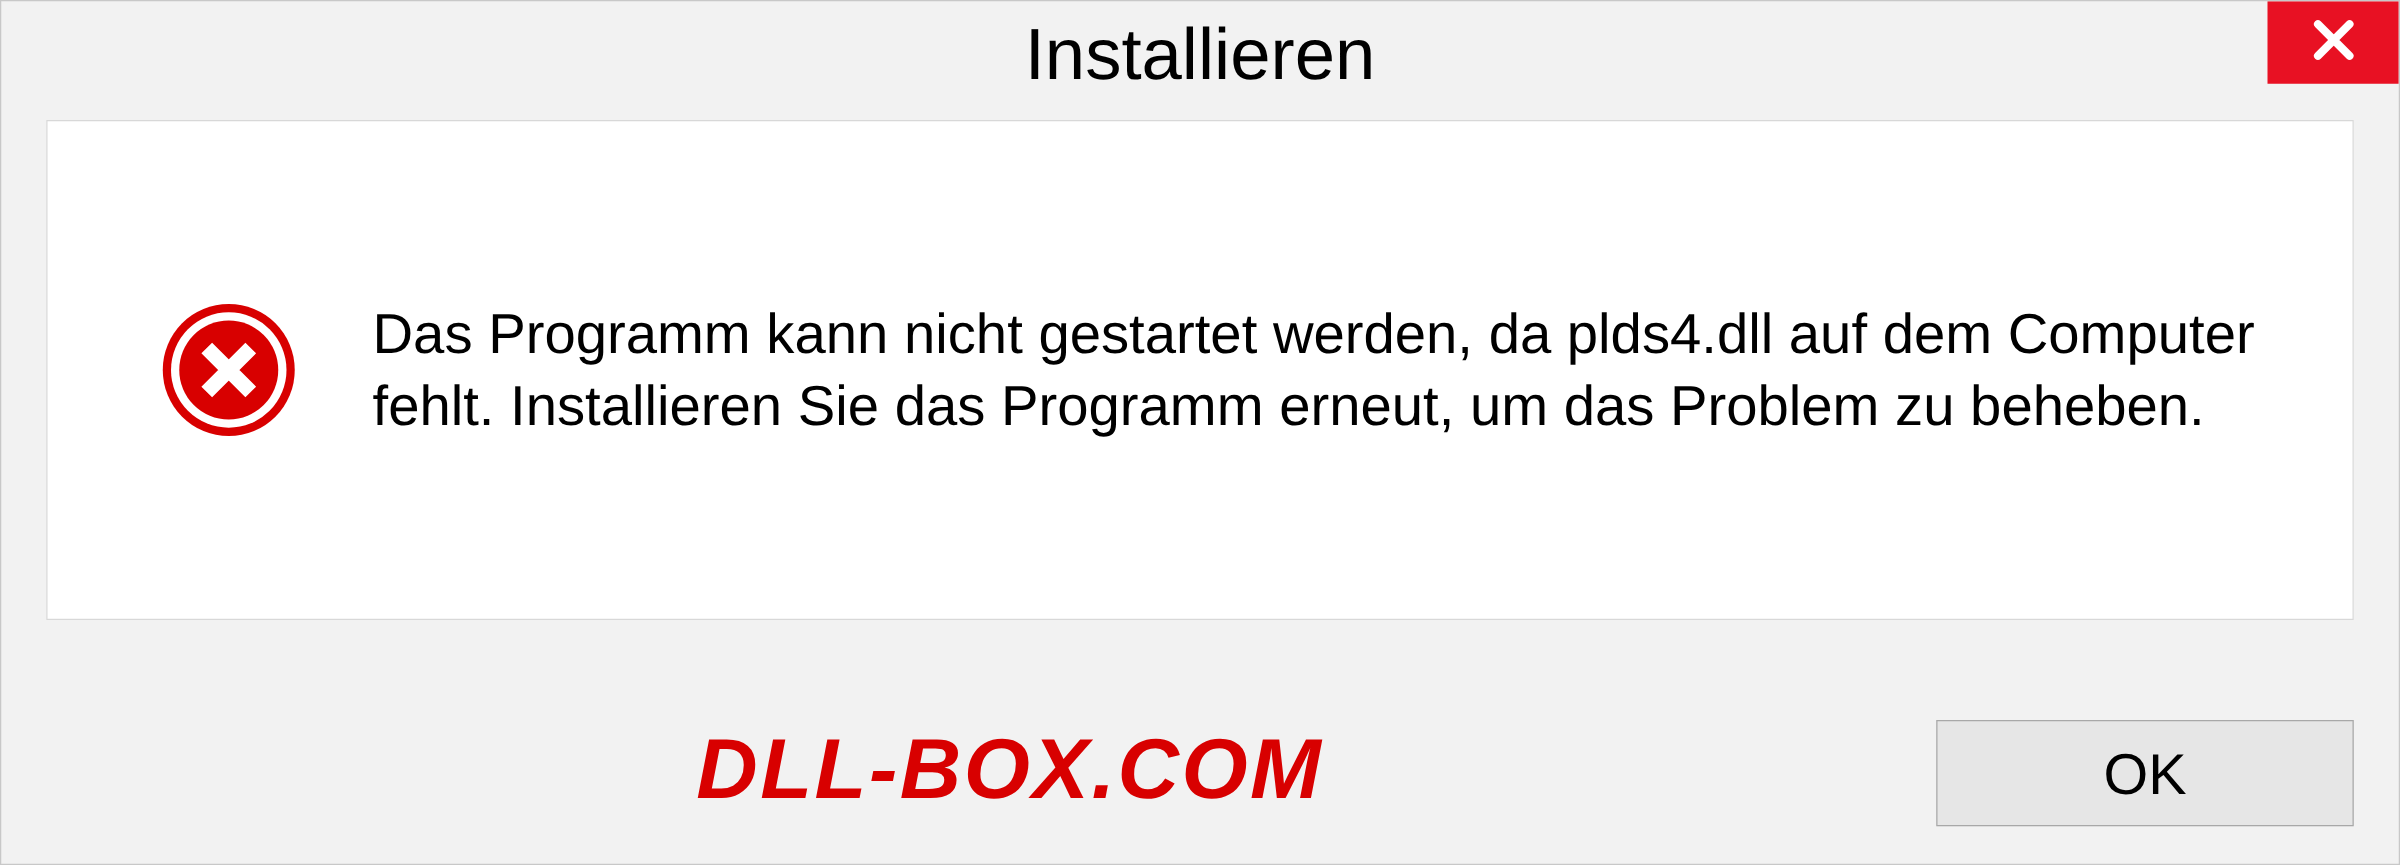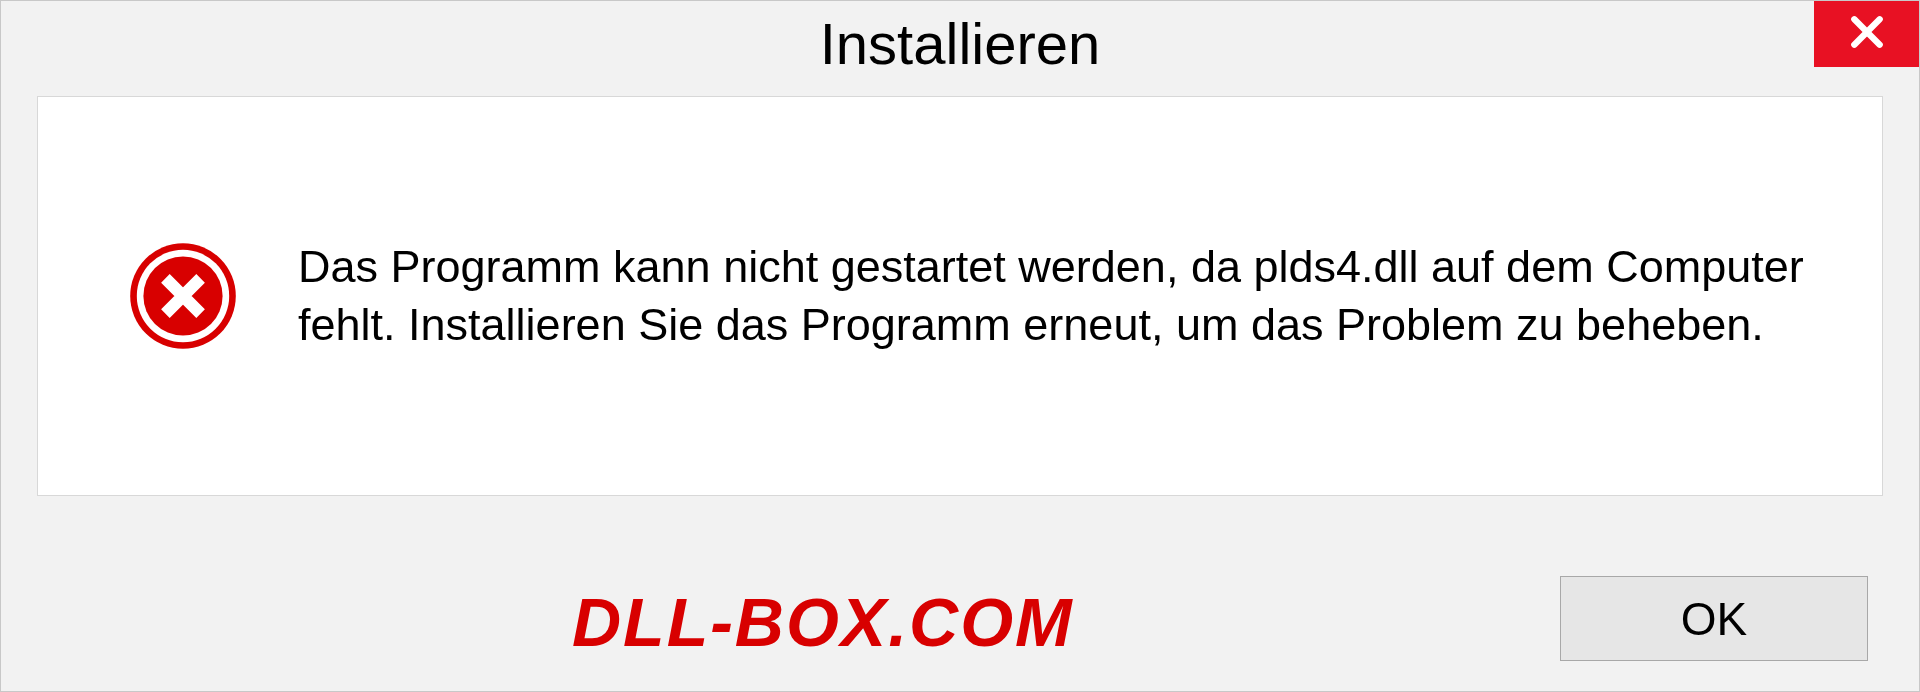--- a/index.html
+++ b/index.html
@@ -60,35 +60,35 @@
     .message {
       font-size: 45px;
       line-height: 1.3;
       color: #000;
     }
     .footer {
       position: absolute;
       bottom: 30px;
       left: 0;
       right: 0;
-      padding: 0 51px;
+      padding: 0 36px;
       display: flex;
-      align-items: flex-end;
+      align-items: flex-start;
       justify-content: space-between;
     }
     .watermark {
       font-size: 68px;
       font-weight: 900;
       font-style: italic;
       color: #d80000;
       letter-spacing: 2px;
       margin-left: 520px;
     }
     .ok-btn {
-      width: 308px;
+      width: 334px;
       height: 85px;
       background: #e6e6e6;
       border: 1px solid #a8a8a8;
       font-size: 46px;
       color: #000;
       display: flex;
       align-items: center;
       justify-content: center;
       font-family: inherit;
     }

